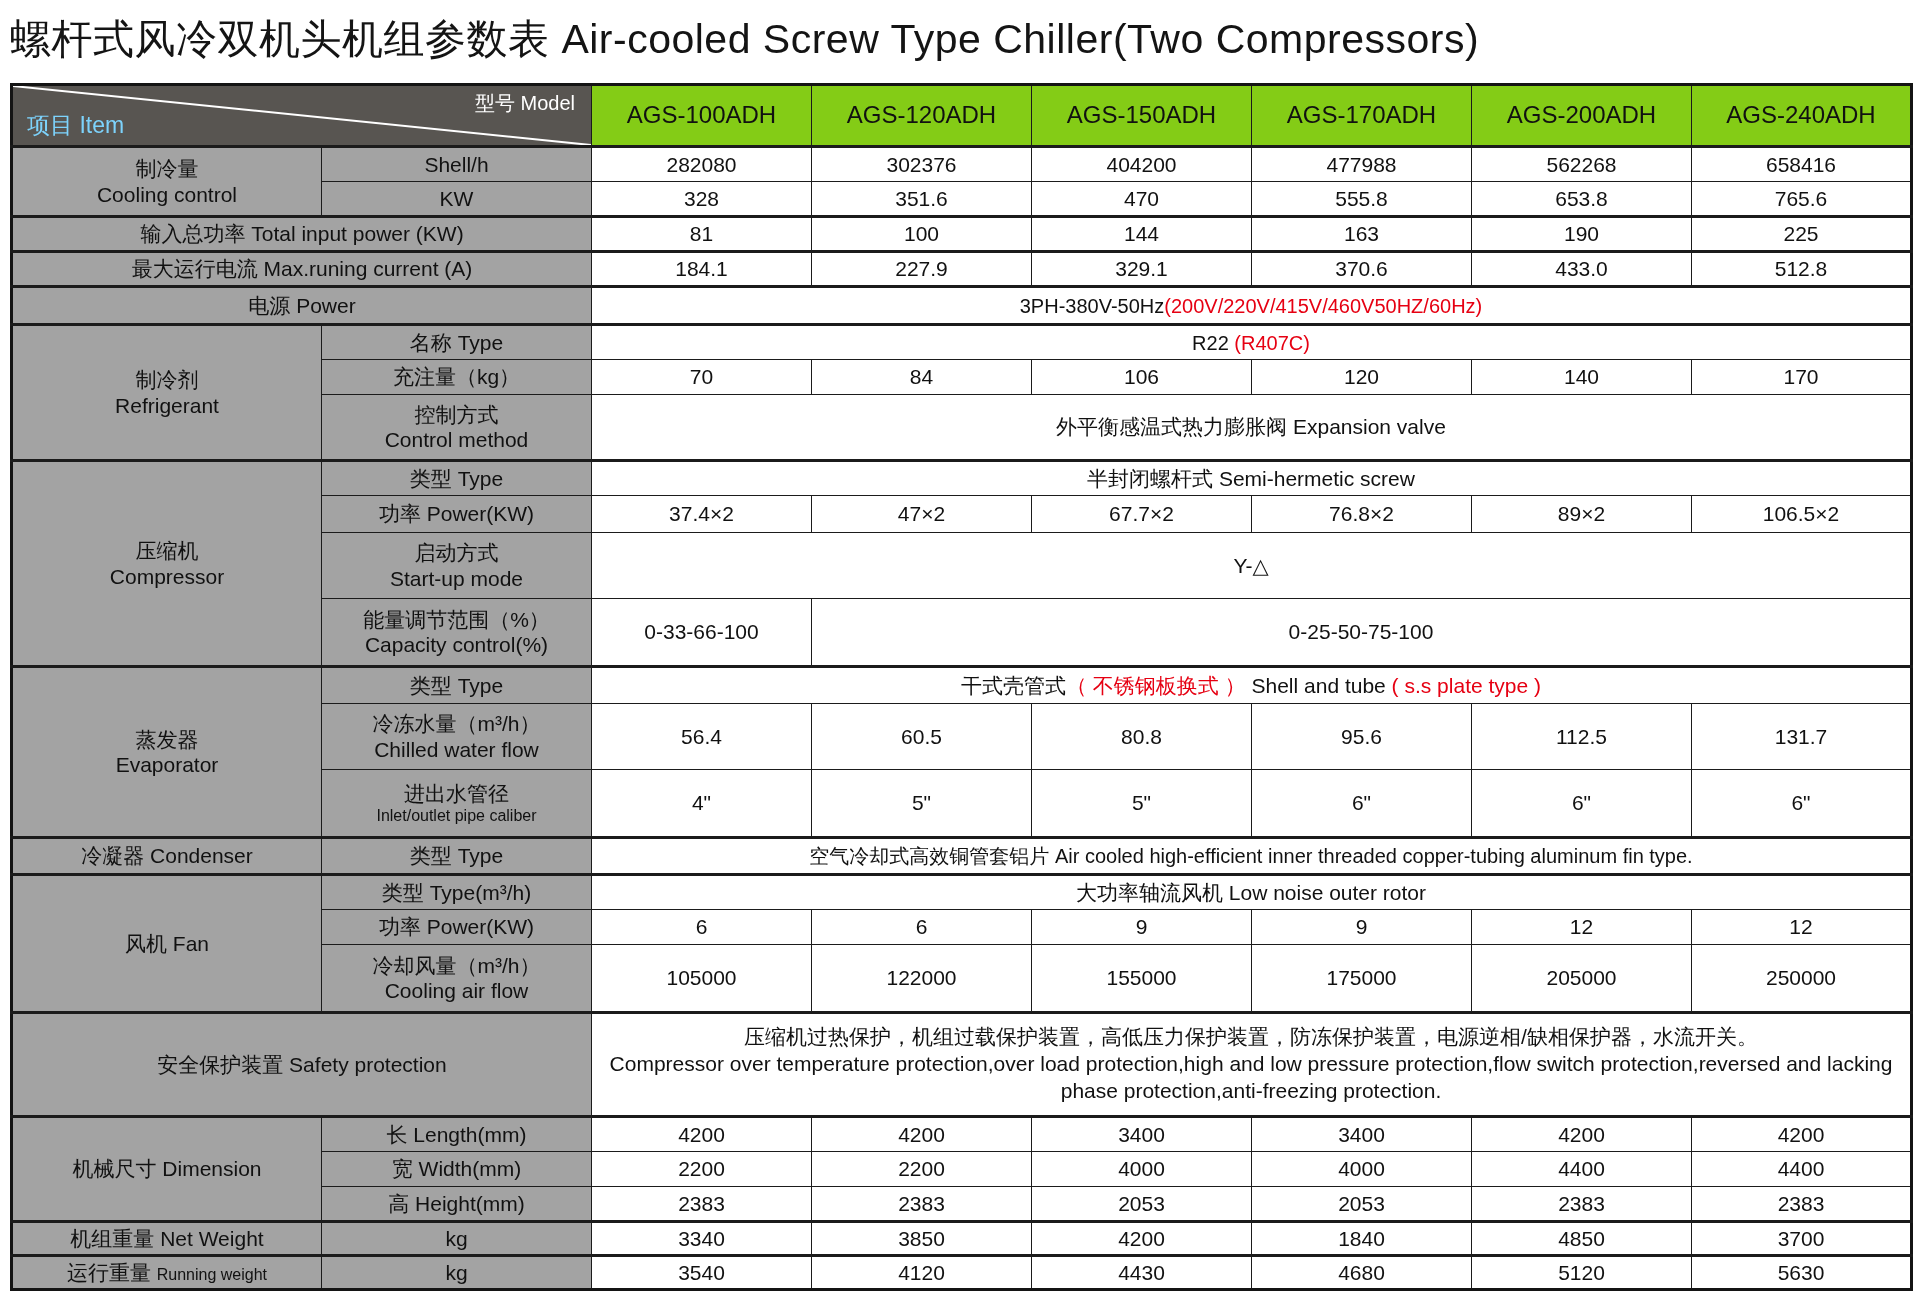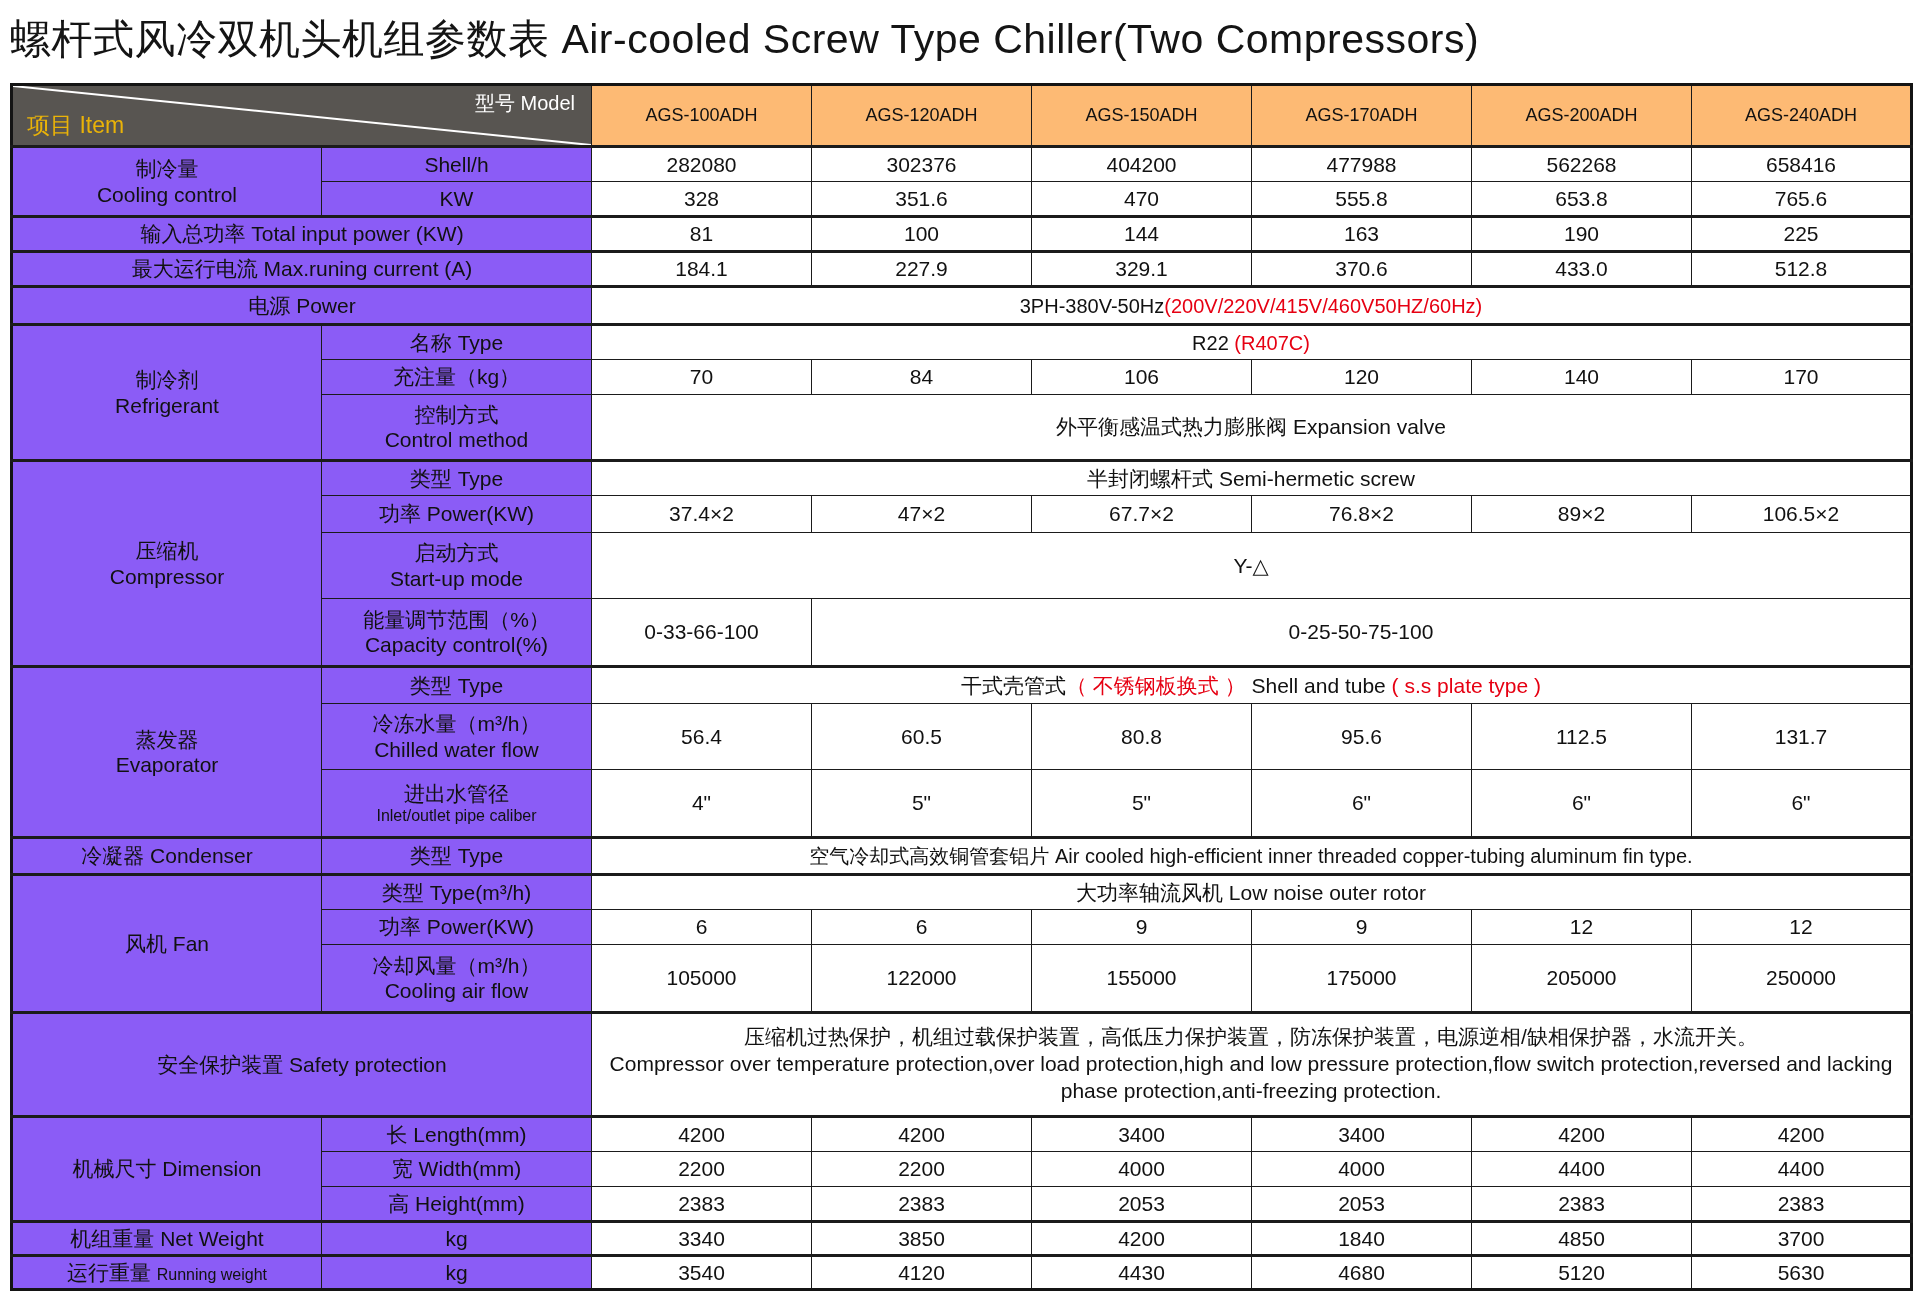--- a/index.html
+++ b/index.html
@@ -16,28 +16,28 @@
     border-collapse:collapse; table-layout:fixed;
     margin:16px 0 0 10px; width:1900px;
     border:3px solid #141414;
   }
   td,th {
     border:1.5px solid #1b1b1b; text-align:center; vertical-align:middle;
     font-size:21px; font-weight:normal; padding:1px 5px; line-height:1.2;
     overflow:hidden;
   }
   tr.gs td, tr.gs th { border-top-width:3.2px; }
-  .green { background:#8b5cf6; }
-  th.model { background:#fdba74; font-size:18px; font-weight:500; }
+  .green { background:#a3a3a3; }
+  th.model { background:#84cc16; font-size:24px; font-weight:500; }
   th.diag {
     background:#585551; position:relative; padding:0; height:62px;
   }
   .diag svg { position:absolute; left:0; top:0; width:100%; height:100%; display:block; }
   .diag .lab-tr { position:absolute; top:5px; right:16px; color:#fff; font-size:20px; }
-  .diag .lab-bl { position:absolute; bottom:5px; left:14px; color:#eab308; font-size:23px; }
+  .diag .lab-bl { position:absolute; bottom:5px; left:14px; color:#7dd3fc; font-size:23px; }
   .red { color:#e60012; }
   .two span { display:block; }
   .sm { font-size:16px; }
   tr.h1 { height:35px; }
   tr.h2 { height:66px; }
   tr.h3 { height:104px; }
   .safety-cell div { line-height:1.28; }
   .big { font-size:20px;margin-left:12px; }
 </style>
 </head>

